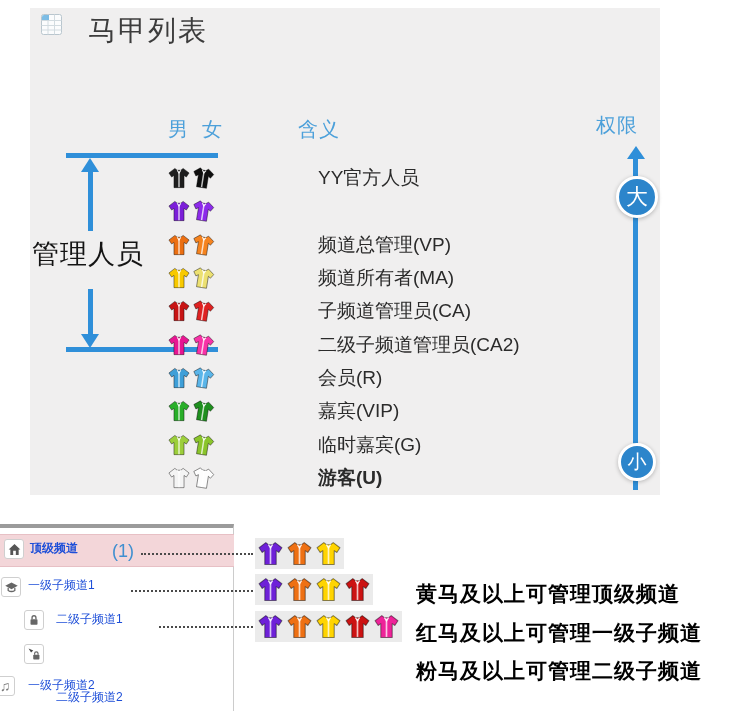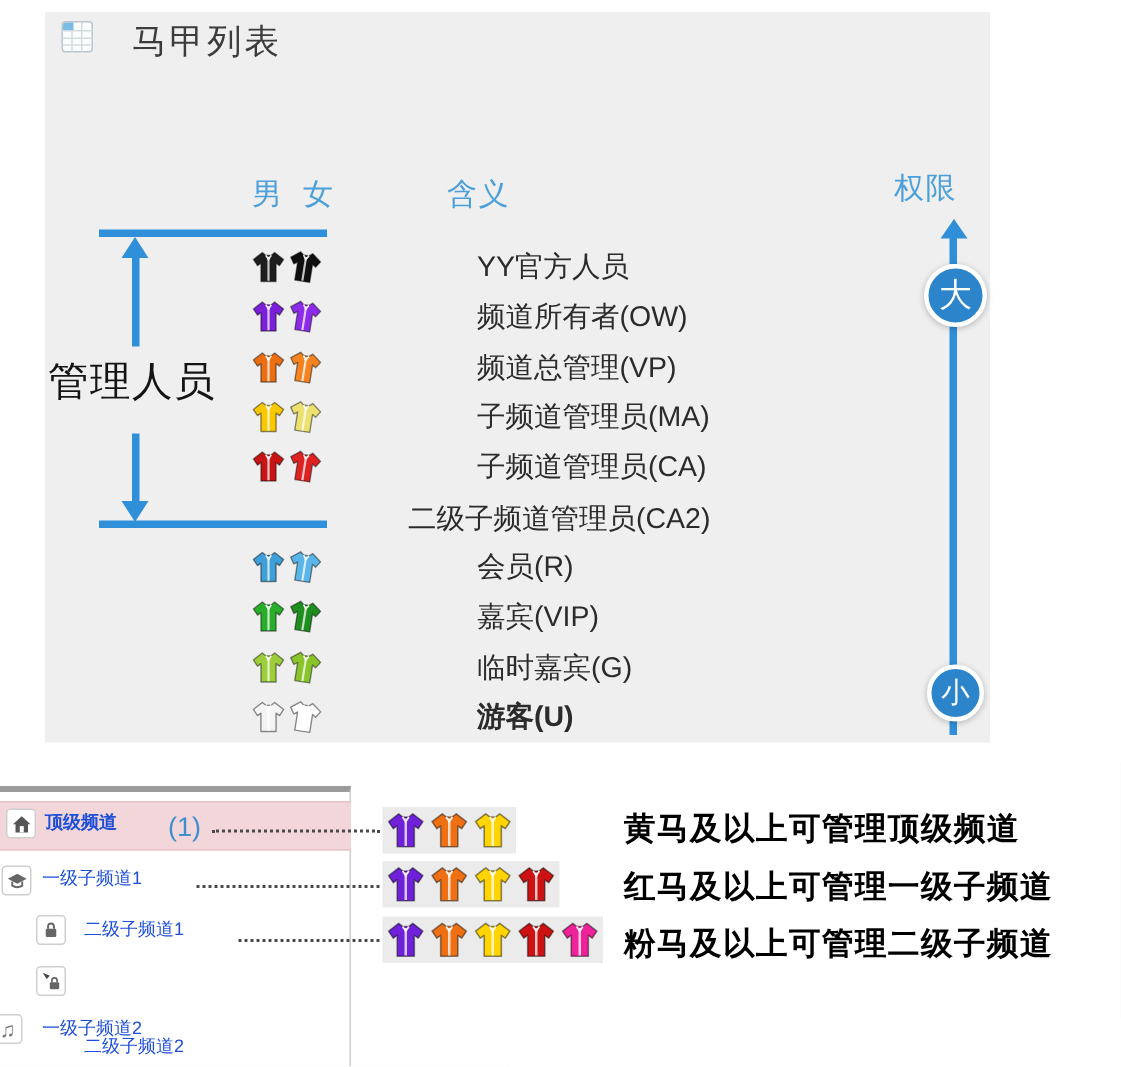--- a/index.html
+++ b/index.html
@@ -2,21 +2,21 @@
 <html><head>
 <meta charset="utf-8">
 <style>
   html,body{margin:0;padding:0;background:#fff;}
   .stage{position:relative;width:747px;height:711px;background:#fff;overflow:hidden;
          font-family:"Liberation Sans","DejaVu Sans",sans-serif;}
 
   
   .panel{position:absolute;left:30px;top:8px;width:630px;height:487px;background:#f0efef;}
   .title-icon{position:absolute;left:10px;top:5px;}
-  .panel-title{position:absolute;left:58px;top:4px;font-size:23px;color:#3c3c3c;letter-spacing:2px;}
+  .panel-title{position:absolute;left:58px;top:4px;font-size:28px;color:#3c3c3c;letter-spacing:2px;}
   .col-h{position:absolute;font-size:20px;color:#4ca0da;letter-spacing:1px;font-family:Liberation Mono, monospace;}
   .col-h.gender{left:138px;top:108px;}
   .col-h.meaning{left:268px;top:108px;}
   .col-h.permission{left:566px;top:104px;}
 
   
   .h-line{position:absolute;left:36px;width:152px;height:5px;background:#2f8fd9;}
   .h-line.top{top:145px;}
   .h-line.bottom{top:339px;}
   .v-shaft{position:absolute;width:5px;background:#2f8fd9;}
@@ -52,21 +52,21 @@
   .tree-label.bold{font-weight:bold;}
   .tree-count{position:absolute;font-size:18px;color:#3f8fd0;}
   .tree-icon-box{position:absolute;width:20px;height:20px;border:1px solid #cfcfcf;border-radius:3px;
       background:#fff;display:flex;align-items:center;justify-content:center;box-sizing:border-box;}
   .music-glyph{font-size:14px;color:#777;line-height:1;}
 
   .dotline{position:absolute;height:0;border-top:2px dotted #4a4a4a;}
 
   
   .shirt-group{position:absolute;background:#ebebeb;padding:3px;display:flex;gap:4px;align-items:center;}
-  .anno-label{position:absolute;font-size:21px;font-weight:bold;color:#000;letter-spacing:1px;white-space:nowrap;}
+  .anno-label{position:absolute;font-size:21px;font-weight:bold;color:#000;letter-spacing:1px;white-space:nowrap;margin-top:42px;}
 </style>
 </head>
 <body>
 
 <div class="stage">
 
   <div class="panel">
 
     <svg class="title-icon" width="23" height="23" viewBox="0 0 23 23">
       <rect x="1.5" y="1.5" width="20" height="20" rx="2" fill="#fbfcfd" stroke="#b9c6ce"></rect>
@@ -105,21 +105,20 @@
           <svg class="shirt" width="22" height="22" viewBox="0 0 24 24">
             <path d="M7.5,1.5 L10,3.5 L14,3.5 L16.5,1.5 L23,6.5 L20,11 L17.5,9.2 L17.5,22.5 L6.5,22.5 L6.5,9.2 L4,11 L1,6.5 Z" fill="#7b1fd8" stroke="rgba(0,0,0,0.45)" stroke-width="1" stroke-linejoin="round"></path>
             <path d="M12,4.5 L12,22" stroke="rgba(255,255,255,0.75)" stroke-width="1.6"></path>
             <path d="M10,3.5 L12,6.5 L14,3.5" fill="none" stroke="rgba(255,255,255,0.9)" stroke-width="1.2"></path>
           </svg>
           <svg class="shirt female" width="22" height="22" viewBox="0 0 24 24">
             <path d="M7.5,1.5 L10,3.5 L14,3.5 L16.5,1.5 L23,6.5 L20,11 L17.5,9.2 L17.5,22.5 L6.5,22.5 L6.5,9.2 L4,11 L1,6.5 Z" fill="#8d2bea" stroke="rgba(0,0,0,0.45)" stroke-width="1" stroke-linejoin="round"></path>
             <path d="M12,4.5 L12,22" stroke="rgba(255,255,255,0.75)" stroke-width="1.6"></path>
             <path d="M10,3.5 L12,6.5 L14,3.5" fill="none" stroke="rgba(255,255,255,0.9)" stroke-width="1.2"></path>
           </svg>
-          <span class="role-label">频道所有者(OW)</span>
         </div>
         <div class="role-row" style="top: 225px;">
           <svg class="shirt" width="22" height="22" viewBox="0 0 24 24">
             <path d="M7.5,1.5 L10,3.5 L14,3.5 L16.5,1.5 L23,6.5 L20,11 L17.5,9.2 L17.5,22.5 L6.5,22.5 L6.5,9.2 L4,11 L1,6.5 Z" fill="#eb6f12" stroke="rgba(0,0,0,0.45)" stroke-width="1" stroke-linejoin="round"></path>
             <path d="M12,4.5 L12,22" stroke="rgba(255,255,255,0.75)" stroke-width="1.6"></path>
             <path d="M10,3.5 L12,6.5 L14,3.5" fill="none" stroke="rgba(255,255,255,0.9)" stroke-width="1.2"></path>
           </svg>
           <svg class="shirt female" width="22" height="22" viewBox="0 0 24 24">
             <path d="M7.5,1.5 L10,3.5 L14,3.5 L16.5,1.5 L23,6.5 L20,11 L17.5,9.2 L17.5,22.5 L6.5,22.5 L6.5,9.2 L4,11 L1,6.5 Z" fill="#f5831f" stroke="rgba(0,0,0,0.45)" stroke-width="1" stroke-linejoin="round"></path>
             <path d="M12,4.5 L12,22" stroke="rgba(255,255,255,0.75)" stroke-width="1.6"></path>
@@ -131,36 +130,36 @@
           <svg class="shirt" width="22" height="22" viewBox="0 0 24 24">
             <path d="M7.5,1.5 L10,3.5 L14,3.5 L16.5,1.5 L23,6.5 L20,11 L17.5,9.2 L17.5,22.5 L6.5,22.5 L6.5,9.2 L4,11 L1,6.5 Z" fill="#f8c900" stroke="rgba(0,0,0,0.45)" stroke-width="1" stroke-linejoin="round"></path>
             <path d="M12,4.5 L12,22" stroke="rgba(255,255,255,0.75)" stroke-width="1.6"></path>
             <path d="M10,3.5 L12,6.5 L14,3.5" fill="none" stroke="rgba(255,255,255,0.9)" stroke-width="1.2"></path>
           </svg>
           <svg class="shirt female" width="22" height="22" viewBox="0 0 24 24">
             <path d="M7.5,1.5 L10,3.5 L14,3.5 L16.5,1.5 L23,6.5 L20,11 L17.5,9.2 L17.5,22.5 L6.5,22.5 L6.5,9.2 L4,11 L1,6.5 Z" fill="#ece071" stroke="rgba(0,0,0,0.45)" stroke-width="1" stroke-linejoin="round"></path>
             <path d="M12,4.5 L12,22" stroke="rgba(255,255,255,0.75)" stroke-width="1.6"></path>
             <path d="M10,3.5 L12,6.5 L14,3.5" fill="none" stroke="rgba(255,255,255,0.9)" stroke-width="1.2"></path>
           </svg>
-          <span class="role-label">子频道管理员(MA)</span>
+          <span class="role-label">频道所有者(MA)</span>
         </div>
         <div class="role-row" style="top: 291px;">
           <svg class="shirt" width="22" height="22" viewBox="0 0 24 24">
             <path d="M7.5,1.5 L10,3.5 L14,3.5 L16.5,1.5 L23,6.5 L20,11 L17.5,9.2 L17.5,22.5 L6.5,22.5 L6.5,9.2 L4,11 L1,6.5 Z" fill="#c71414" stroke="rgba(0,0,0,0.45)" stroke-width="1" stroke-linejoin="round"></path>
             <path d="M12,4.5 L12,22" stroke="rgba(255,255,255,0.75)" stroke-width="1.6"></path>
             <path d="M10,3.5 L12,6.5 L14,3.5" fill="none" stroke="rgba(255,255,255,0.9)" stroke-width="1.2"></path>
           </svg>
           <svg class="shirt female" width="22" height="22" viewBox="0 0 24 24">
             <path d="M7.5,1.5 L10,3.5 L14,3.5 L16.5,1.5 L23,6.5 L20,11 L17.5,9.2 L17.5,22.5 L6.5,22.5 L6.5,9.2 L4,11 L1,6.5 Z" fill="#de2121" stroke="rgba(0,0,0,0.45)" stroke-width="1" stroke-linejoin="round"></path>
             <path d="M12,4.5 L12,22" stroke="rgba(255,255,255,0.75)" stroke-width="1.6"></path>
             <path d="M10,3.5 L12,6.5 L14,3.5" fill="none" stroke="rgba(255,255,255,0.9)" stroke-width="1.2"></path>
           </svg>
           <span class="role-label">子频道管理员(CA)</span>
         </div>
-        <div class="role-row" style="top: 325px; flex-direction: column;">
+        <div class="role-row" style="top: 325px;">
           <svg class="shirt" width="22" height="22" viewBox="0 0 24 24">
             <path d="M7.5,1.5 L10,3.5 L14,3.5 L16.5,1.5 L23,6.5 L20,11 L17.5,9.2 L17.5,22.5 L6.5,22.5 L6.5,9.2 L4,11 L1,6.5 Z" fill="#e71692" stroke="rgba(0,0,0,0.45)" stroke-width="1" stroke-linejoin="round"></path>
             <path d="M12,4.5 L12,22" stroke="rgba(255,255,255,0.75)" stroke-width="1.6"></path>
             <path d="M10,3.5 L12,6.5 L14,3.5" fill="none" stroke="rgba(255,255,255,0.9)" stroke-width="1.2"></path>
           </svg>
           <svg class="shirt female" width="22" height="22" viewBox="0 0 24 24">
             <path d="M7.5,1.5 L10,3.5 L14,3.5 L16.5,1.5 L23,6.5 L20,11 L17.5,9.2 L17.5,22.5 L6.5,22.5 L6.5,9.2 L4,11 L1,6.5 Z" fill="#f733a7" stroke="rgba(0,0,0,0.45)" stroke-width="1" stroke-linejoin="round"></path>
             <path d="M12,4.5 L12,22" stroke="rgba(255,255,255,0.75)" stroke-width="1.6"></path>
             <path d="M10,3.5 L12,6.5 L14,3.5" fill="none" stroke="rgba(255,255,255,0.9)" stroke-width="1.2"></path>
           </svg>

